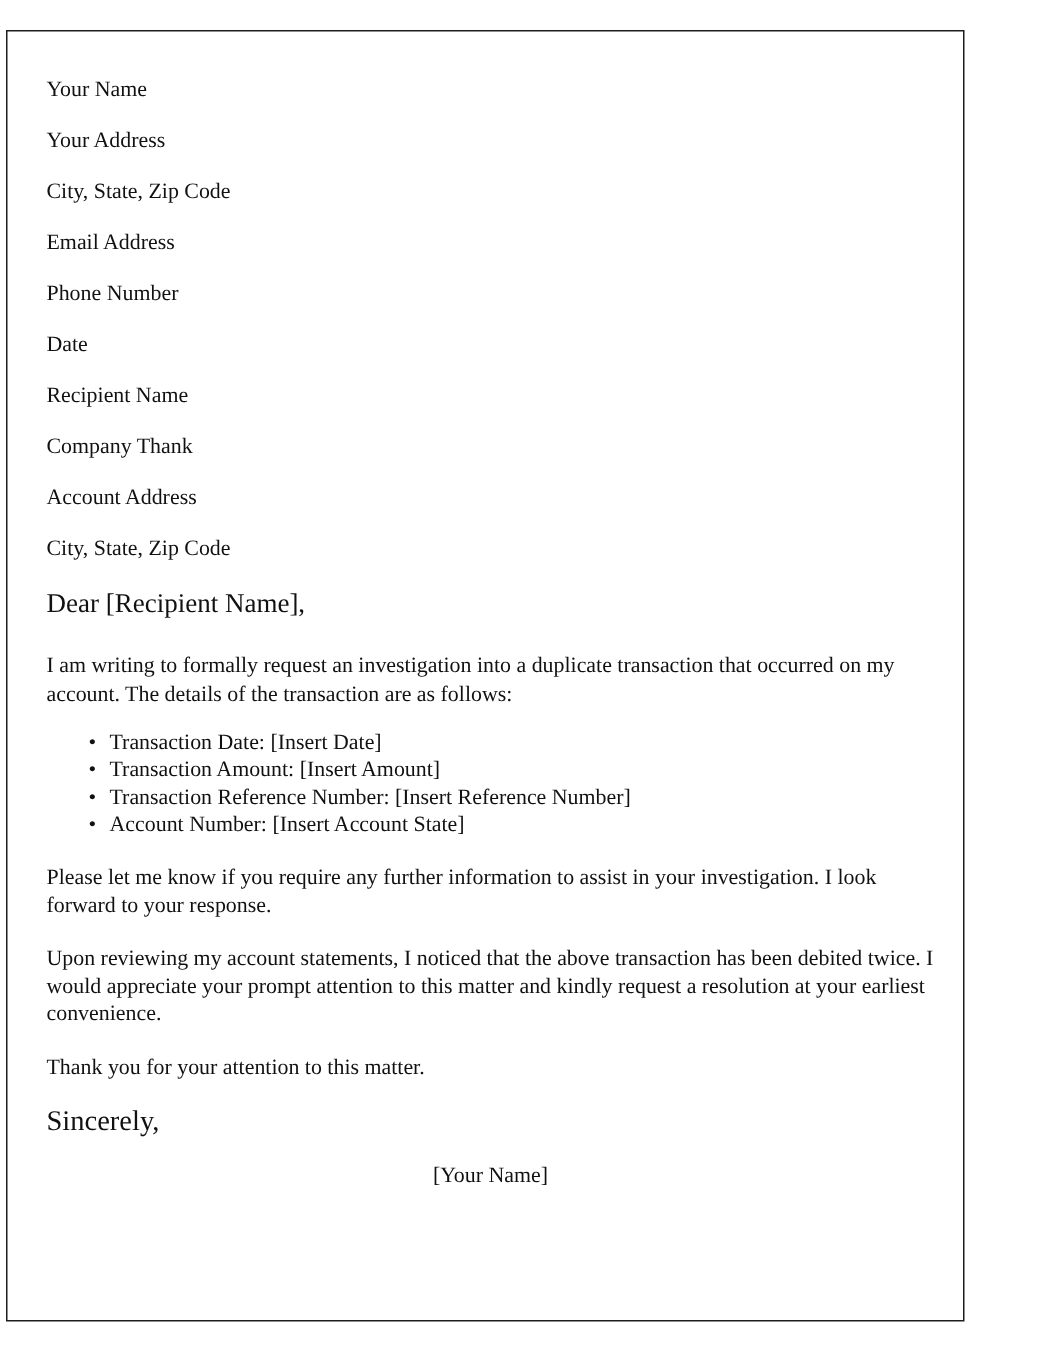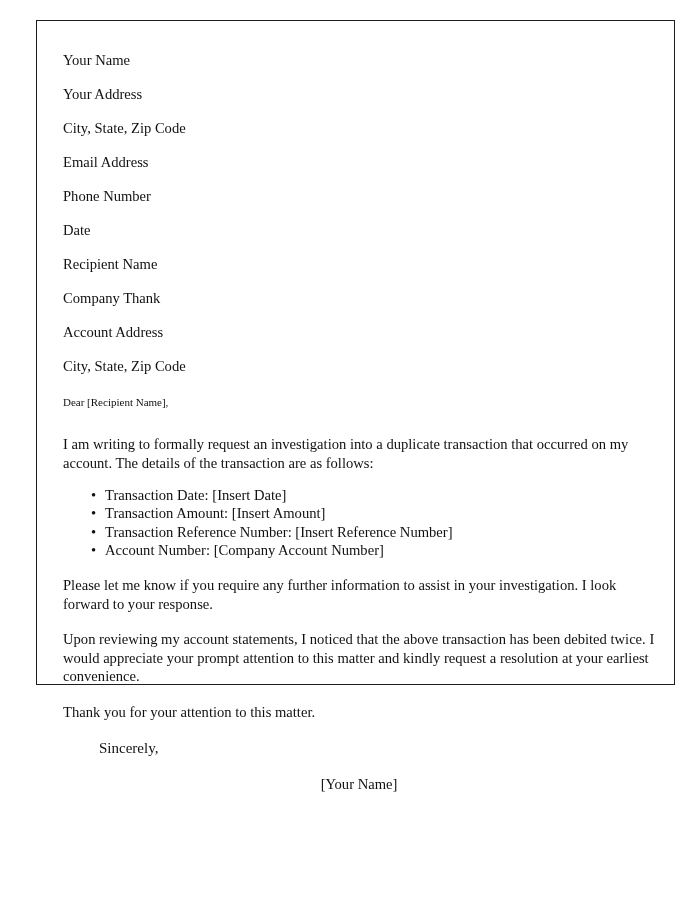--- a/index.html
+++ b/index.html
@@ -11,24 +11,24 @@
     width: 700px;
     height: 900px;
     background: #ffffff;
     font-family: "Liberation Serif", "DejaVu Serif", serif;
     color: #111111;
     overflow: hidden;
   }
 
   .page-sheet {
     position: absolute;
-    left: 36px;
+    left: 4px;
     top: 20px;
     width: 639px;
-    height: 665px;
+    height: 861px;
     box-sizing: border-box;
     border: 1.6px solid #1d1d1f;
     background: #ffffff;
   }
 
   .letter-body {
     position: absolute;
     left: 26px;
     top: 22px;
     right: 20px;
@@ -42,21 +42,21 @@
   }
   .address-line {
     font-size: 14.6px;
     line-height: 34px;
     height: 34px;
     white-space: nowrap;
   }
 
   
   .salutation {
-    font-size: 11px;
+    font-size: 18px;
     line-height: 34px;
     height: 34px;
     white-space: nowrap;
     margin-top: 2px;
   }
 
   
   .para {
     font-size: 14.6px;
     line-height: 18.6px;
@@ -87,25 +87,24 @@
   }
   .detail-label {
     font-weight: normal;
   }
   .detail-value {
     font-weight: normal;
   }
 
   
   .closing-line {
-    font-size: 15px;
+    font-size: 19px;
     line-height: 18.6px;
     margin-top: 17px;
     white-space: nowrap;
-    margin-left: 36px;
   }
   .signature-line {
     font-size: 14.6px;
     line-height: 18.6px;
     margin-top: 18px;
     white-space: nowrap;
     text-align: center;
   }
 </style>
 </head>
@@ -138,21 +137,21 @@
       <li class="detail-item">
         <span class="bullet-dot">•</span><span class="detail-label">Transaction Date:</span> <span class="detail-value">[Insert Date]</span>
       </li>
       <li class="detail-item">
         <span class="bullet-dot">•</span><span class="detail-label">Transaction Amount:</span> <span class="detail-value">[Insert Amount]</span>
       </li>
       <li class="detail-item">
         <span class="bullet-dot">•</span><span class="detail-label">Transaction Reference Number:</span> <span class="detail-value">[Insert Reference Number]</span>
       </li>
       <li class="detail-item">
-        <span class="bullet-dot">•</span><span class="detail-label">Account Number:</span> <span class="detail-value">[Company Account Number]</span>
+        <span class="bullet-dot">•</span><span class="detail-label">Account Number:</span> <span class="detail-value">[Insert Account State]</span>
       </li>
     </ul>
 
     <p class="para para-gap">Please let me know if you require any further information to assist in your investigation. I look forward to your response.</p>
     <p class="para para-gap">Upon reviewing my account statements, I noticed that the above transaction has been debited twice. I would appreciate your prompt attention to this matter and kindly request a resolution at your earliest convenience.</p>
     <p class="para para-gap">Thank you for your attention to this matter.</p>
 
     <div class="closing-line">Sincerely,</div>
     <div class="signature-line">[Your Name]</div>
 

